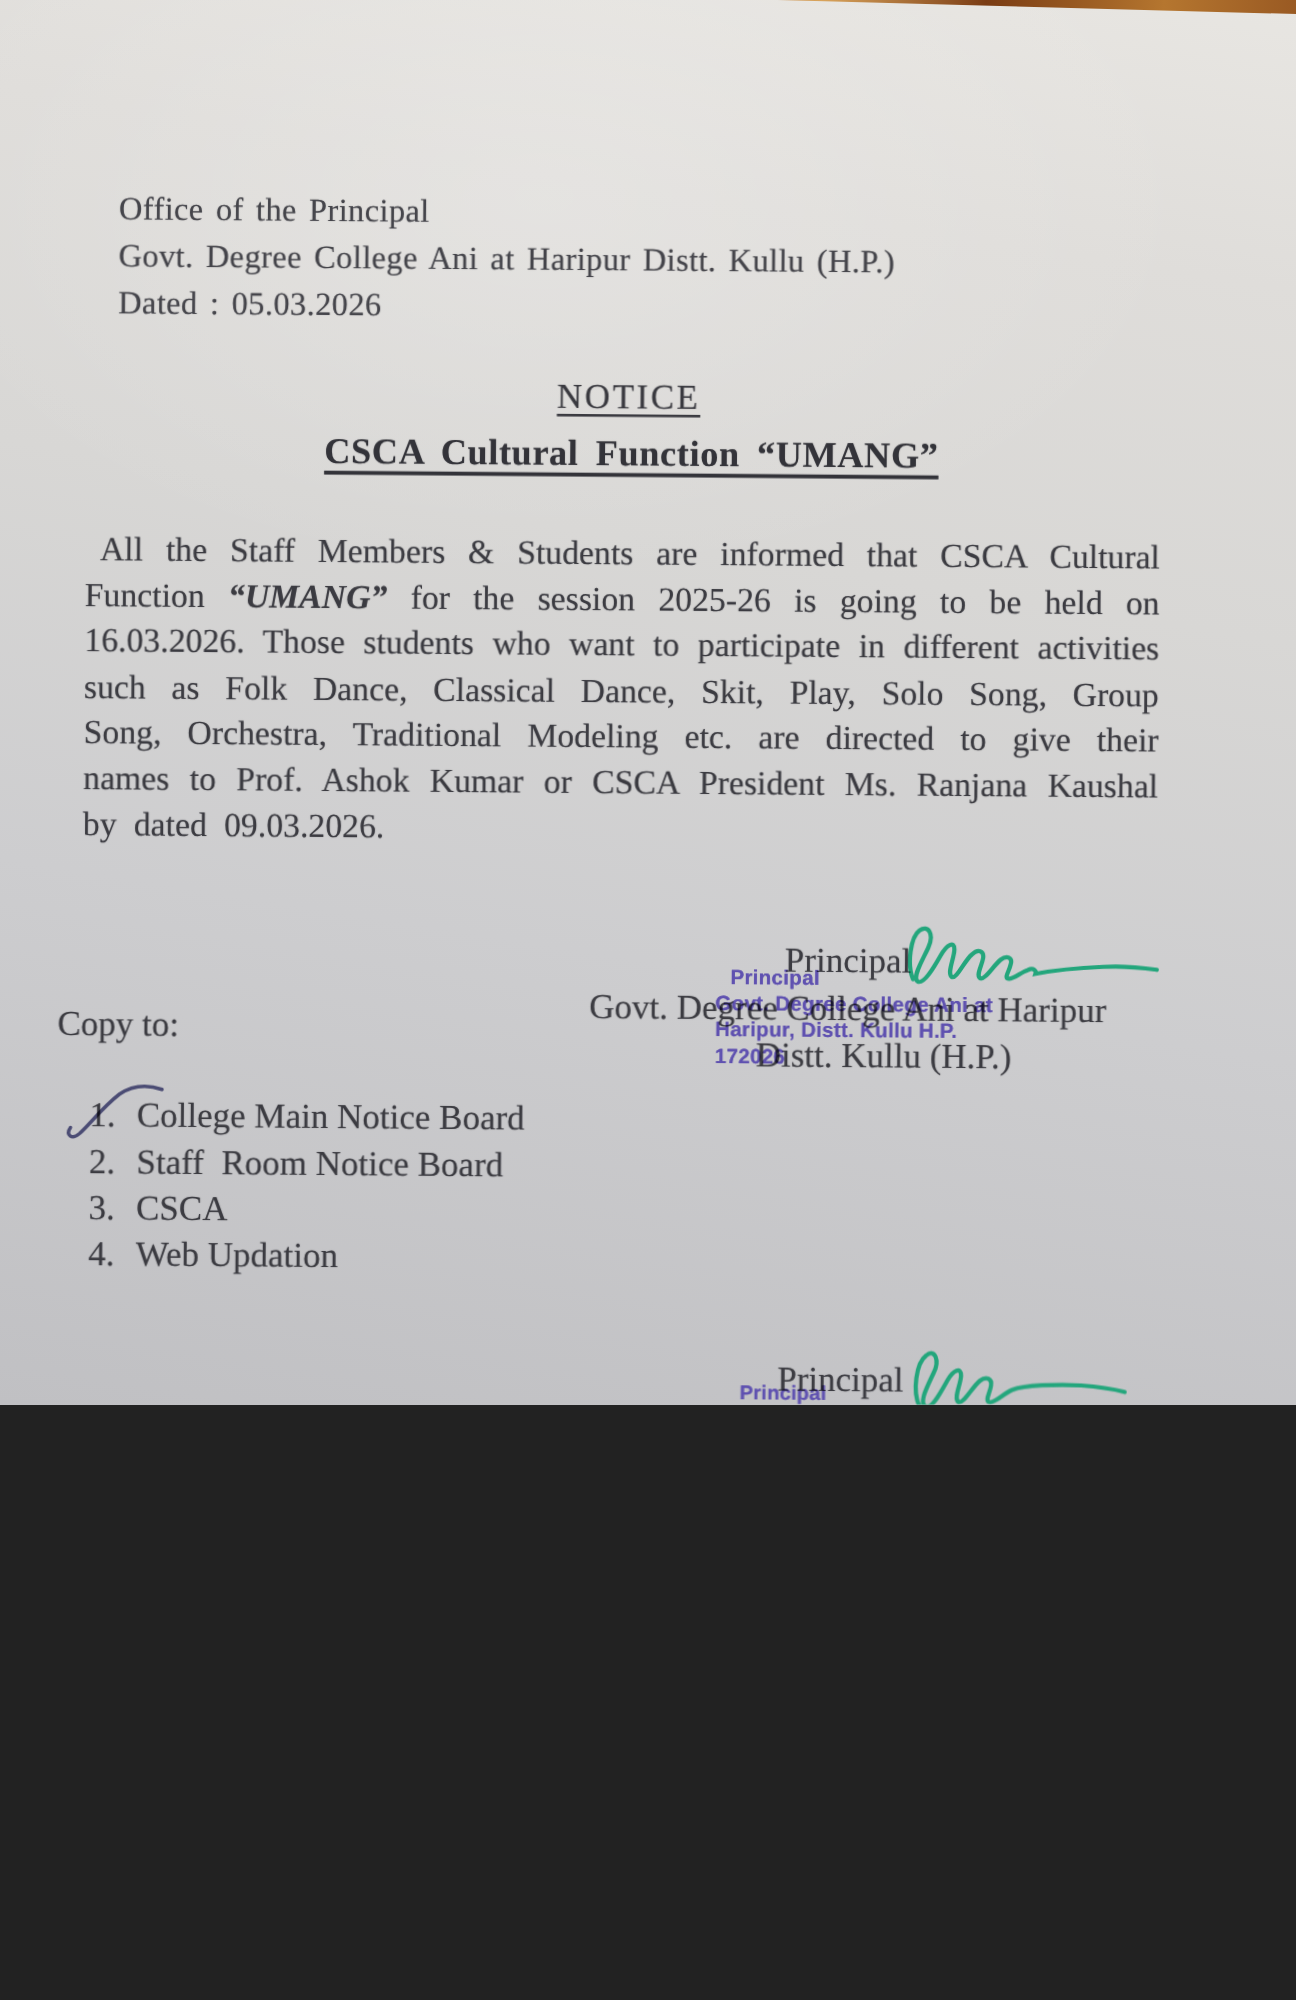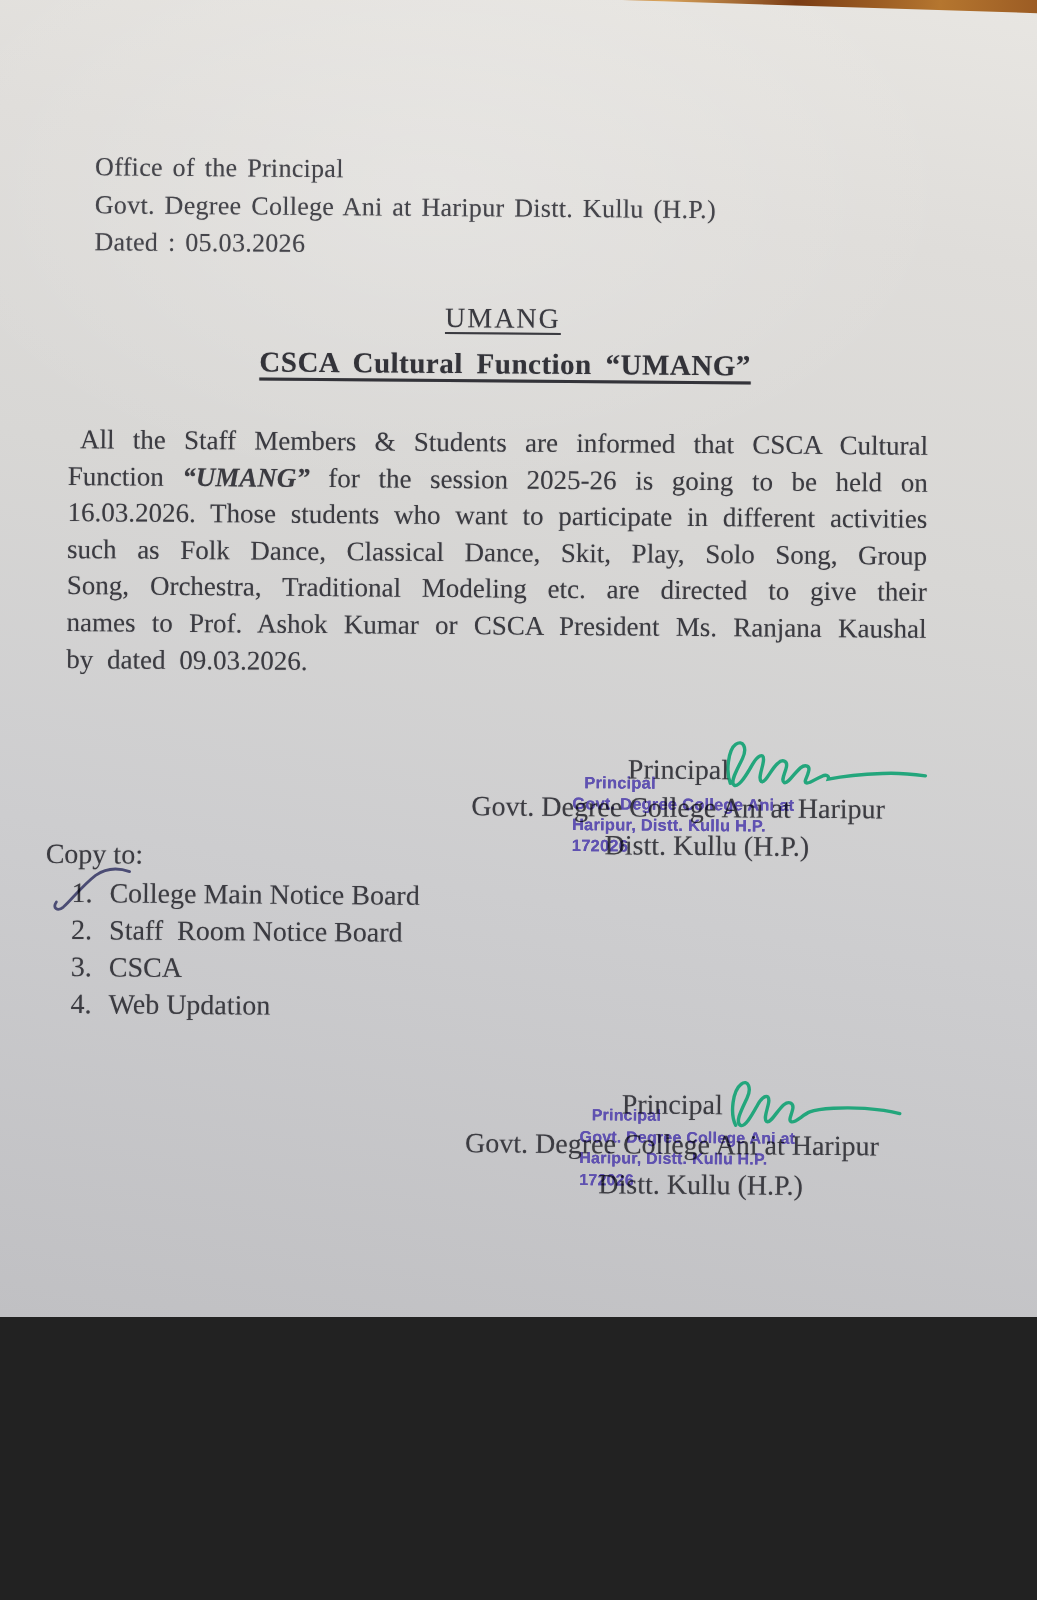--- a/index.html
+++ b/index.html
@@ -1,17 +1,17 @@
 <!DOCTYPE html>
 <html><head>
 <meta charset="utf-8">
 <style>
   html,body{margin:0;padding:0;background:#222;}
   .photo{
-    position:relative;width:1037px;height:1317px;overflow:hidden;
+    position:relative;width:1037px;height:1124px;overflow:hidden;
     background:linear-gradient(93deg,#5f2c0e 0%,#9c5a22 12%,#c98e44 22%,#6e3511 34%,
       #a3622a 48%,#d9a45c 60%,#7a3c14 72%,#b5762f 85%,#8a4a1c 100%);
   }
   .paper{
     position:absolute;inset:0;
     clip-path:polygon(0 0,60% 0,100% 1.0%,100% 100%,0 100%);
     background:
       radial-gradient(ellipse 820px 480px at 42% 14%, rgba(255,255,255,0.20), rgba(255,255,255,0) 65%),
       linear-gradient(189deg,#e8e6e2 0%,#dfddda 18%,#d8d7d5 40%,#cdcdcf 66%,#c0c0c3 100%);
   }
@@ -37,41 +37,41 @@
   .sig2{left:428px;top:1080px;width:505px;line-height:40px;}
   .sig .l3{text-indent:58px;}
   .stamp{position:absolute;font-family:"Liberation Sans", sans-serif;font-weight:700;
     color:#5546ae;mix-blend-mode:multiply;opacity:.92;text-shadow:0 0 .5px #5546ae;
     letter-spacing:.2px;white-space:nowrap;}
   .stamp1{left:578px;top:768px;font-size:16.5px;line-height:21px;}
   .stamp2{left:588px;top:1100px;font-size:16px;line-height:21.5px;}
   .stamp .s1{margin-left:12px;}
   .sig-svg{position:absolute;mix-blend-mode:multiply;}
   .check-svg{position:absolute;left:56px;top:862px;mix-blend-mode:multiply;}
-  .copy-label{position:absolute;left:52px;top:838px;font-size:28px;color:#3b3b41;}
+  .copy-label{position:absolute;left:52px;top:804px;font-size:28px;color:#3b3b41;}
   .copy-list{position:absolute;left:78px;top:874px;font-size:28px;line-height:37px;color:#3b3b41;}
   .copy-item{display:flex;}
   .copy-item .num{width:38px;flex:0 0 38px;}
   .copy-item .label{white-space:pre-wrap;}
 </style>
 </head>
 <body>
 
 <div class="photo">
   <div class="paper">
     <div class="content">
 
       <div class="header">
         <div>Office of the Principal</div>
         <div>Govt. Degree College Ani at Haripur Distt. Kullu (H.P.)</div>
         <div>Dated : 05.03.2026</div>
       </div>
 
       <div class="notice-title">
-        <span>UMANG</span>
+        <span>NOTICE</span>
       </div>
 
       <div class="subject">
         <span>CSCA Cultural Function “UMANG”</span>
       </div>
 
       <p class="body-par"><span>All the Staff Members &amp; Students are informed that CSCA Cultural Function </span><span class="hl">“UMANG”</span><span> for the session 2025-26 is going to be held on 16.03.2026. Those students who want to participate in different activities such as Folk Dance, Classical Dance, Skit, Play, Solo Song, Group Song, Orchestra, Traditional Modeling etc. are directed to give their names to Prof. Ashok Kumar or CSCA President Ms. Ranjana Kaushal by dated 09.03.2026.</span></p>
 
       <div class="sig sig1">
         <div>Principal</div>

